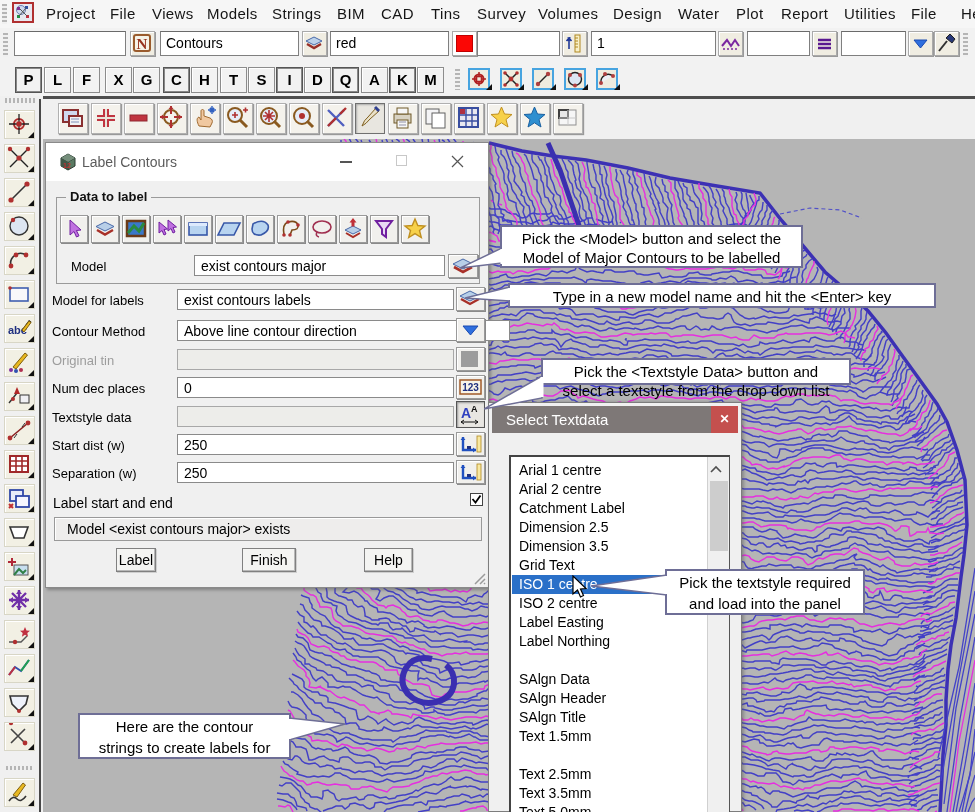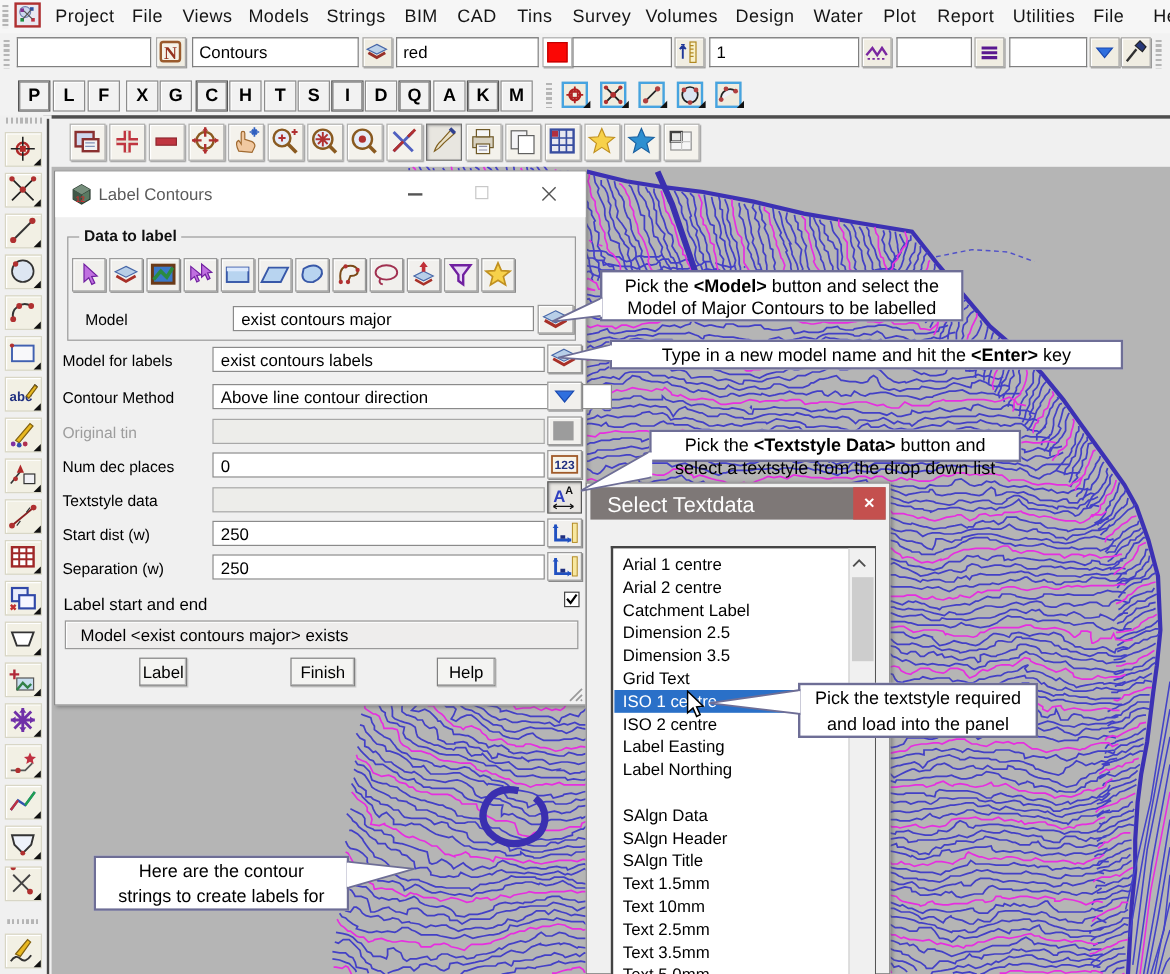--- a/index.html
+++ b/index.html
@@ -29,29 +29,29 @@
 #dlg1 .tt{position:absolute;left:36px;top:11px;font-size:14px;color:#5b5b5b}
 .fldlabel{position:absolute;font-size:13px;color:#000}
 .dfield{position:absolute;height:21px;background:#fff;border:1px solid #8a8a8a;font-size:14px;color:#000;padding:2px 0 0 6px;white-space:nowrap}
 .dfield.dis{background:#ededea;border-color:#a8a8a8}
 .dbtn{position:absolute;width:29px;height:24px;background:#f1f0ed;border:1px solid #9a9a9a;box-shadow:inset 1px 1px 0 #fff,1px 1px 0 #8a8a8a}
 .gbtn{position:absolute;width:28px;height:28px;background:#f1f0ed;border:1px solid #9a9a9a;box-shadow:inset 1px 1px 0 #fff,1px 1px 0 #8a8a8a}
 .pbtn{position:absolute;font-size:14px;color:#000;text-align:center;background:#f4f4f2;border:1px solid #808080;box-shadow:inset -1px -1px 0 #b8b8b8,1px 1px 0 #cfcfcf;height:24px;padding-top:3px}
 
 #dlg2{position:absolute;left:488px;top:402px;width:254px;height:410px;background:#f0f0f0;border:1px solid #7d7d7d;box-shadow:2px 0 3px rgba(90,90,90,.5)}
 #dlg2 .title{position:absolute;left:3px;top:3px;right:3px;height:27px;background:#7e7877}
-#dlg2 .tt{position:absolute;left:14px;top:5px;font-size:18px;color:#fff}
+#dlg2 .tt{position:absolute;left:14px;top:5px;font-size:15px;color:#fff}
 #dlg2 .close{position:absolute;right:0px;top:0px;width:27px;height:27px;background:#c4504e;color:#fff;font-size:12px;text-align:center;line-height:27px;font-weight:bold}
 #listbox{position:absolute;left:20px;top:52px;width:221px;height:358px;background:#fff;border:1px solid #555;border-top:2px solid #444;border-left:2px solid #444}
 .li{position:absolute;left:1px;width:188px;height:19px;font-size:14px;color:#000;padding:1px 0 0 7px;white-space:nowrap}
 .li.sel{background:#2a70c8;color:#fff;width:194px}
 #sbar{position:absolute;right:0;top:0;width:22px;height:100%;background:#f0f0f0;border-left:1px solid #d0d0d0}
 
 .callout{position:absolute;background:#fff;border:2px solid #6e6e96;font-size:15px;color:#000;text-align:center;line-height:19px;padding-top:2px}
-.callout b{font-weight:bold}
+.callout b{font-weight:normal}
 svg{display:block}
 </style></head><body>
 
 <div id="menubar">
  <div class="grip" style="left:2px;top:4px;height:20px"></div>
  <div class="abs" style="left:12px;top:2px;width:22px;height:21px;border:2px solid #b03030;background:#e8e8f0">
   <svg width="18" height="17">
         <circle cx="7" cy="6" r="4.5" fill="#cdd8ee" stroke="#7080b0"></circle>
         <rect x="3" y="3" width="3" height="3" fill="#803090"></rect>
         <rect x="11" y="2" width="3" height="3" fill="#3050a0"></rect>
@@ -681,21 +681,20 @@
       <div class="li" style="top:80px">Dimension 3.5</div>
       <div class="li" style="top:99px">Grid Text</div>
       <div class="li sel" style="top:118px">ISO 1 centre</div>
       <div class="li" style="top:137px">ISO 2 centre</div>
       <div class="li" style="top:156px">Label Easting</div>
       <div class="li" style="top:175px">Label Northing</div>
       <div class="li" style="top:213px">SAlgn Data</div>
       <div class="li" style="top:232px">SAlgn Header</div>
       <div class="li" style="top:251px">SAlgn Title</div>
       <div class="li" style="top:270px">Text 1.5mm</div>
-      <div class="li" style="top:289px">Text 10mm</div>
       <div class="li" style="top:308px">Text 2.5mm</div>
       <div class="li" style="top:327px">Text 3.5mm</div>
       <div class="li" style="top:346px">Text 5.0mm</div>
   <div id="sbar">
    <div class="abs" style="left:1px;top:1px;width:20px;height:22px;background:#f0f0f0;text-align:center">
           <svg width="14" height="12" style="margin-top:6px">
             <path d="M2 8 L7 3 L12 8" stroke="#505050" stroke-width="1.6" fill="none"></path>
           </svg>
         </div>
    <div class="abs" style="left:2px;top:24px;width:18px;height:70px;background:#cdcdcd"></div>

